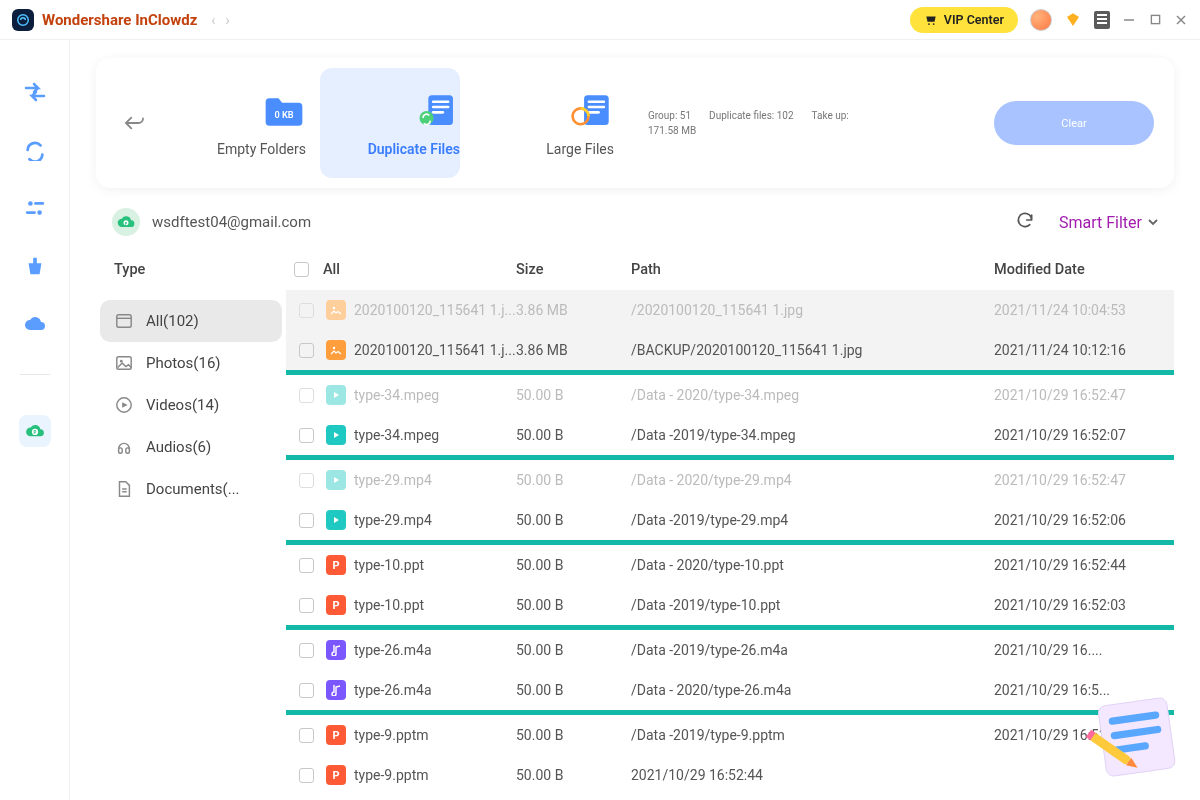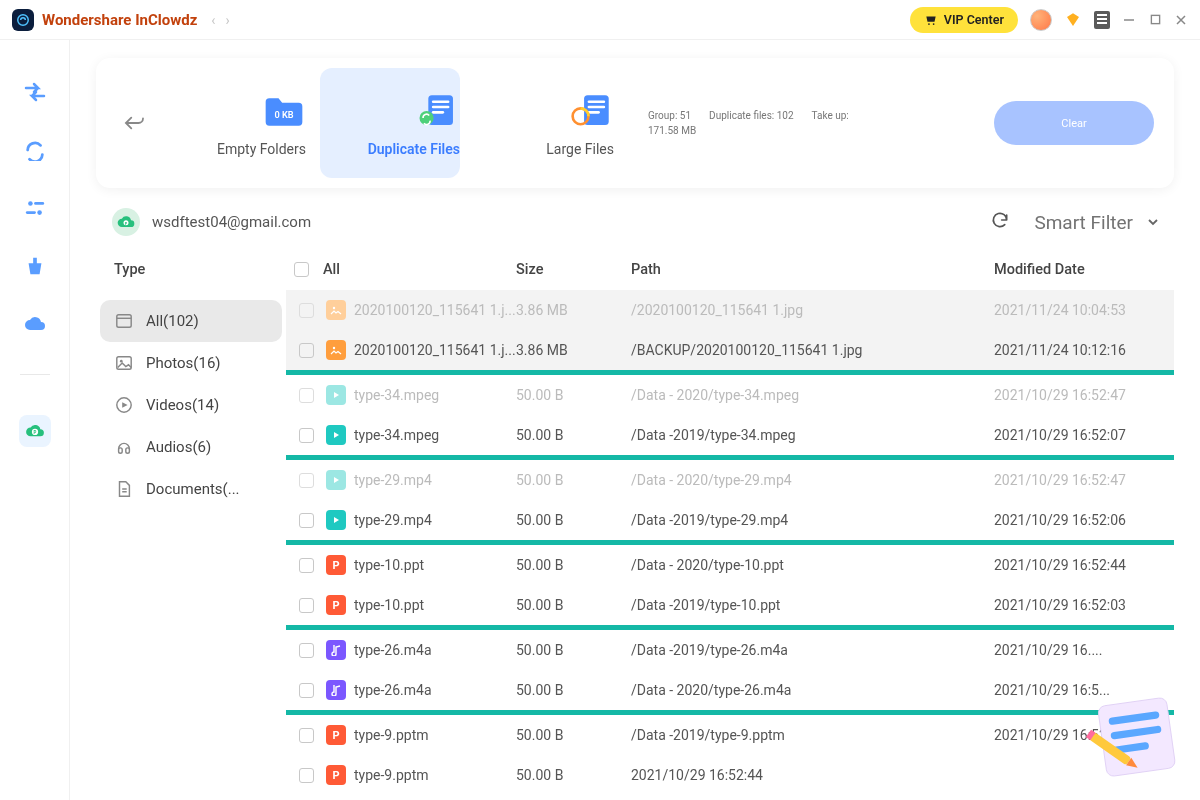--- a/index.html
+++ b/index.html
@@ -33,21 +33,21 @@
 .mode-icon{width:44px;height:44px;margin-bottom:8px;display:flex;align-items:center;justify-content:center}
 .stats{margin-left:20px;color:#777;font-size:10px;line-height:1.5}
 .stats-row{display:flex;gap:18px}
 .clear-btn{margin-left:auto;background:#a8c3ff;color:#fff;border-radius:26px;height:44px;width:160px;display:flex;align-items:center;justify-content:center;font-size:11px;cursor:pointer;font-weight:400}
 
 .account-row{display:flex;align-items:center;padding:20px 16px 12px 16px}
 .acct-icon{width:28px;height:28px;border-radius:50%;background:#d8f1e3;display:flex;align-items:center;justify-content:center;margin-right:12px}
 .acct-email{font-size:15px;color:#555}
 .ar-right{margin-left:auto;display:flex;align-items:center;gap:24px}
 .refresh-icn{cursor:pointer;color:#555}
-.smart-filter{display:flex;align-items:center;gap:15px;font-size:19px;color:#737373;cursor:pointer}
+.smart-filter{display:flex;align-items:center;gap:6px;font-size:16px;color:#a21caf;cursor:pointer}
 
 .content{display:flex;height:560px}
 .sidebar{width:190px;padding-top:10px}
 .col-headers{display:flex;align-items:center;height:42px;font-size:14.5px;color:#444;font-weight:500}
 .col-headers .h-type{width:190px;padding-left:18px}
 .col-headers .h-all{flex:0 0 230px;display:flex;align-items:center;gap:14px;padding-left:8px}
 .col-headers .h-size{flex:0 0 115px}
 .col-headers .h-path{flex:1}
 .col-headers .h-date{flex:0 0 180px}
 .type-item{display:flex;align-items:center;gap:12px;height:42px;padding:0 14px;border-radius:10px;cursor:pointer;font-size:15px;color:#444;margin:0 4px}

